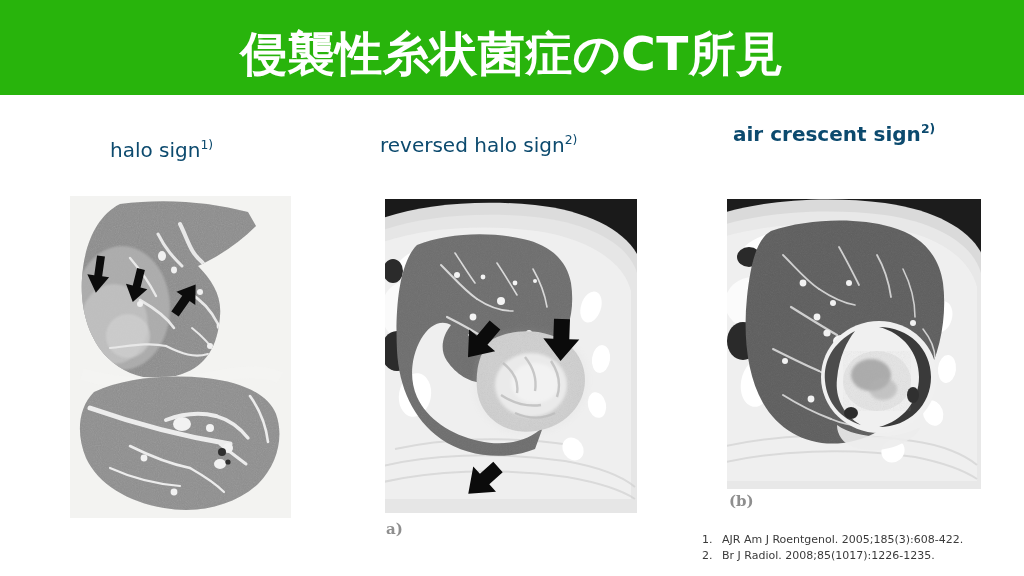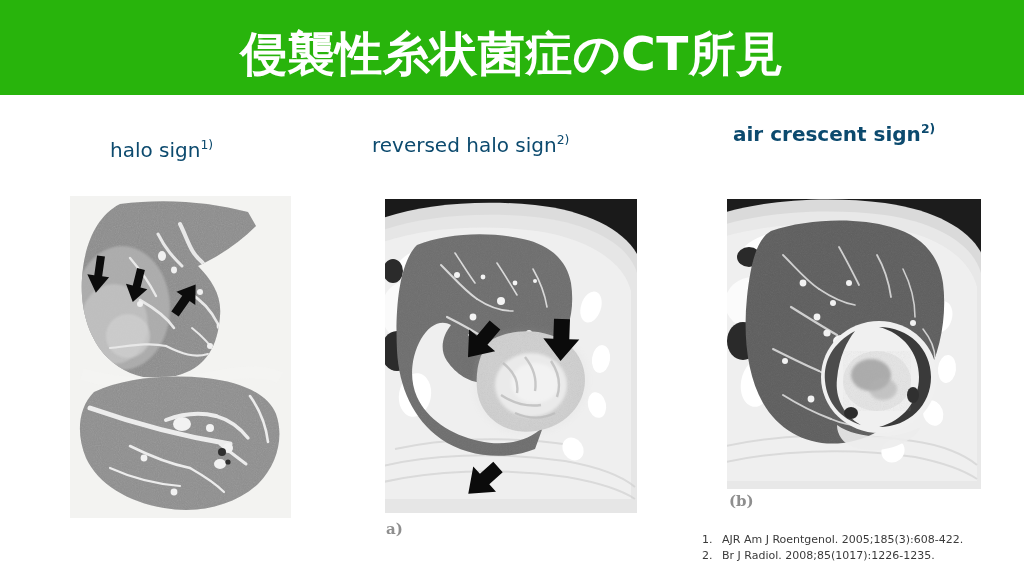--- a/index.html
+++ b/index.html
@@ -44,21 +44,21 @@
     position: absolute;
     color: #0c4a6e;
     font-size: 20px;
     font-weight: normal;
     line-height: 1;
     white-space: nowrap;
     font-family: "DejaVu Sans", "Liberation Sans", sans-serif;
   }
   .caption sup { font-size: 0.62em; vertical-align: super; }
   #cap1 { left: 110px; top: 139px; }
-  #cap2 { left: 372px; top: 134px; }
+  #cap2 { left: 380px; top: 134px; }
   #cap3 { left: 733px; top: 123px; font-weight: bold; }
 
   
   .ct {
     position: absolute;
     overflow: hidden;
   }
   #ct1 { left: 70px;  top: 196px; width: 221px; height: 322px; background:#f2f2f0; }
   #ct2 { left: 385px; top: 199px; width: 252px; height: 314px; background:#e9e9e9; }
   #ct3 { left: 727px; top: 199px; width: 254px; height: 290px; background:#ededed; }

